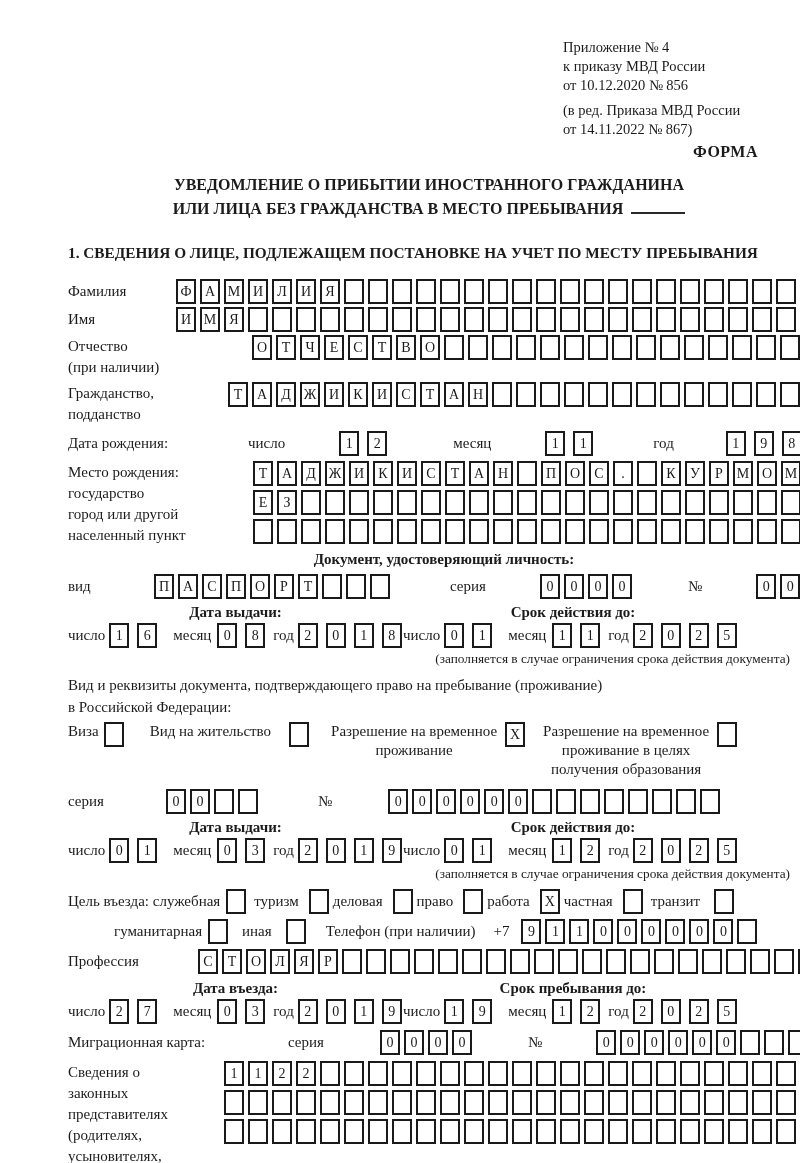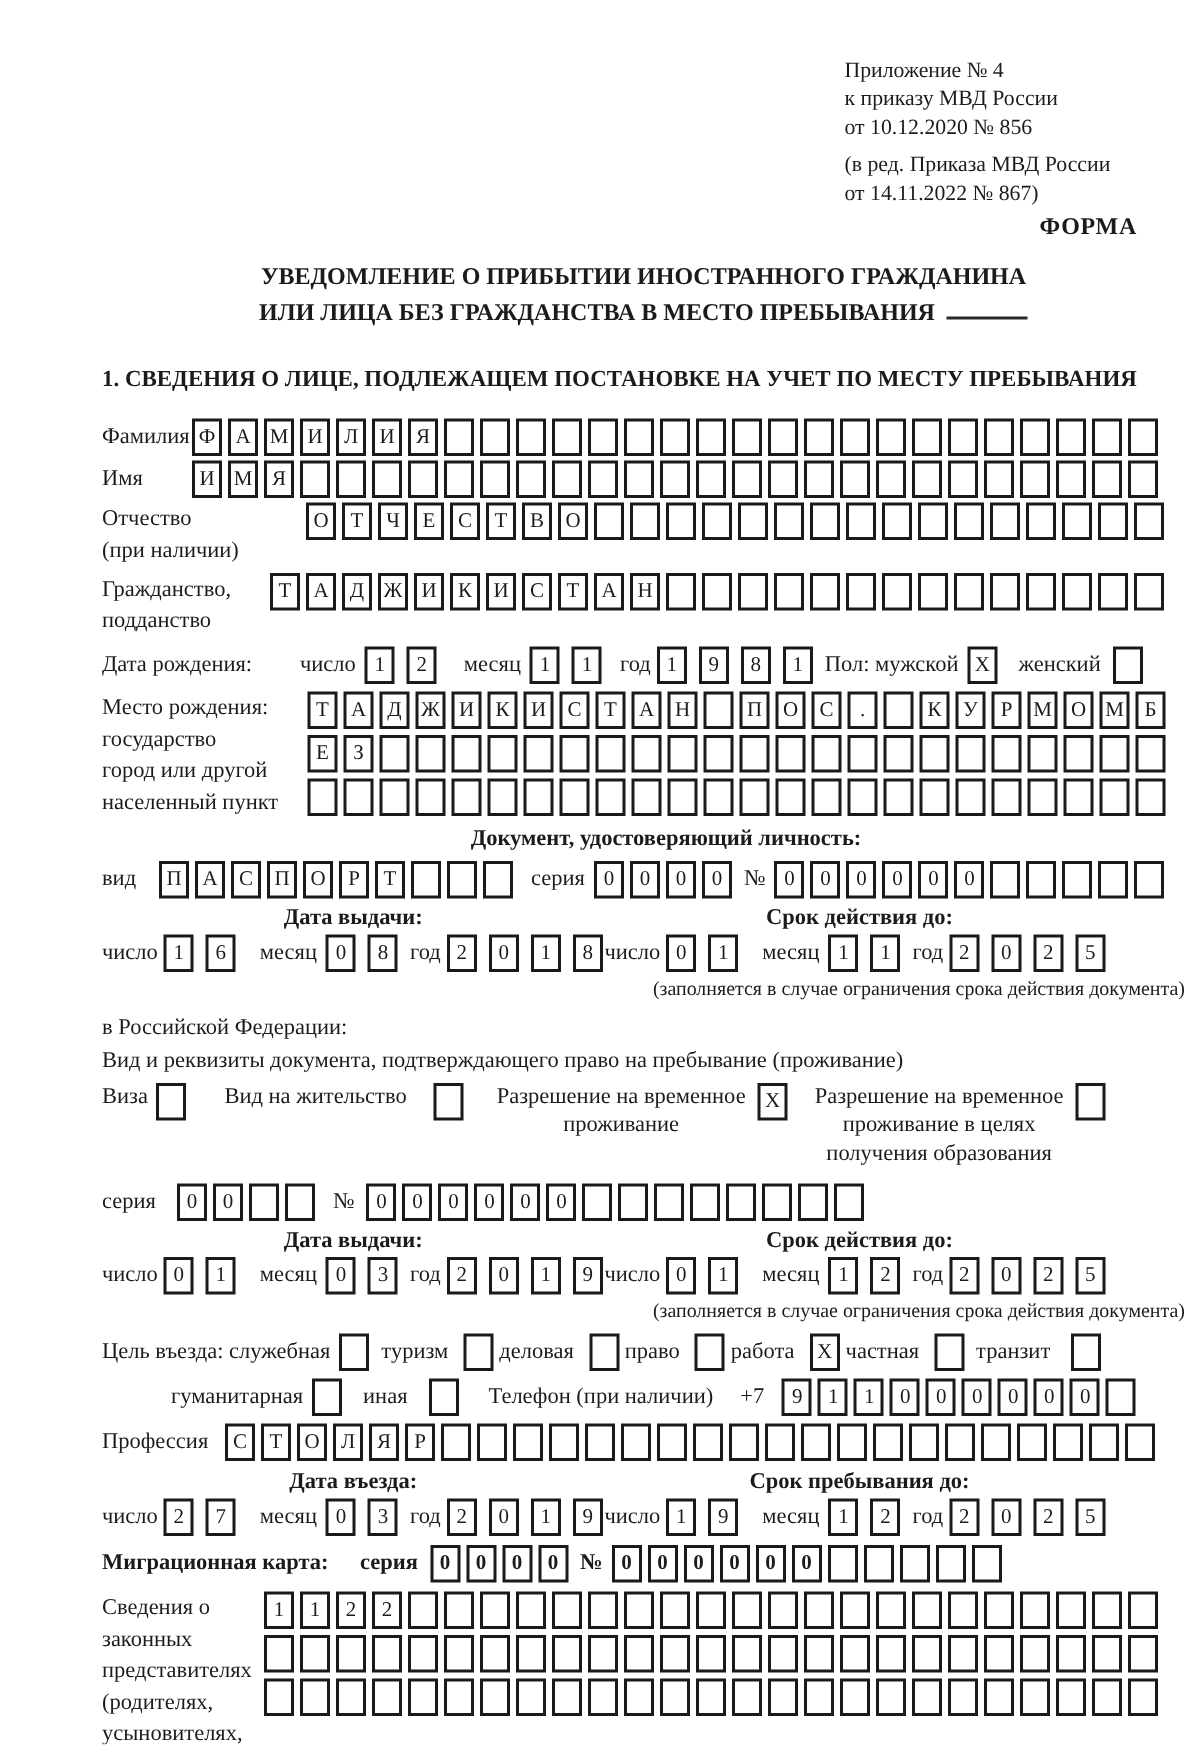--- a/index.html
+++ b/index.html
@@ -12,21 +12,21 @@
   
   .law { width:205px; margin-left:auto; margin-right:22px; font-size:14.5px; line-height:19px; }
   .law .sub { margin-top:6px; }
   .forma { text-align:right; padding-right:32px; font-weight:bold; font-size:16px; margin-top:4px; letter-spacing:.5px; }
   
   .title { text-align:center; font-weight:bold; font-size:16px; line-height:24px; margin-top:12px; }
   .tunder { display:inline-block; width:54px; border-bottom:2px solid #2a2a2a; height:14px; margin-left:8px; }
   .sec { font-weight:bold; font-size:15.3px; margin-top:23px; margin-bottom:17px; }
 
   
-  .frow { display:flex; align-items:flex-start; margin-bottom:3px; }
+  .frow { display:flex; align-items:flex-start; margin-bottom:3px;gap:48px; }
   .flabel { flex:none; font-size:15px; line-height:25px; }
   .mlabel { flex:none; font-size:15px; line-height:21px; padding-top:1px; }
   .mlabel div { white-space:nowrap; }
   .cells { display:flex; flex:none; }
   .cell {
     box-sizing:border-box; flex:none; width:20px; height:25px;
     border:2px solid #1a1a1a; margin-right:4px;
     display:flex; align-items:center; justify-content:center;
     font-size:14px; background:#fff;
   }
@@ -427,22 +427,22 @@
             <span class="cell">0</span>
             <span class="cell">2</span>
             <span class="cell">5</span>
           </span>
       </div>
     </div>
   </div>
   <div class="note">(заполняется в случае ограничения срока действия документа)</div>
 
   <div class="intro">
+    <div>Вид и реквизиты документа, подтверждающего право на пребывание (проживание)</div>
     <div>в Российской Федерации:</div>
-    <div>Вид и реквизиты документа, подтверждающего право на пребывание (проживание)</div>
   </div>
 
   <div class="opt-row">
     <div class="opt">
       <span class="olabel">Виза</span>
       <span class="cells" style="margin-left:5px;">
           <span class="cell"></span>
         </span>
     </div>
     <div class="opt" style="margin-left:22px;">
@@ -676,21 +676,21 @@
         <span class="cells sp">
             <span class="cell">2</span>
             <span class="cell">0</span>
             <span class="cell">2</span>
             <span class="cell">5</span>
           </span>
       </div>
     </div>
   </div>
 
-  <div class="frow" style="margin-bottom:6px;font-weight:bold;">
+  <div class="frow" style="margin-bottom:6px;">
     <span class="flabel lw-mig">Миграционная карта:</span>
     <span class="inline-lbl mr8">серия</span>
     <span class="cells">
         <span class="cell">0</span>
         <span class="cell">0</span>
         <span class="cell">0</span>
         <span class="cell">0</span>
       </span>
     <span class="inline-lbl ml4 mr6">№</span>
     <span class="cells">

